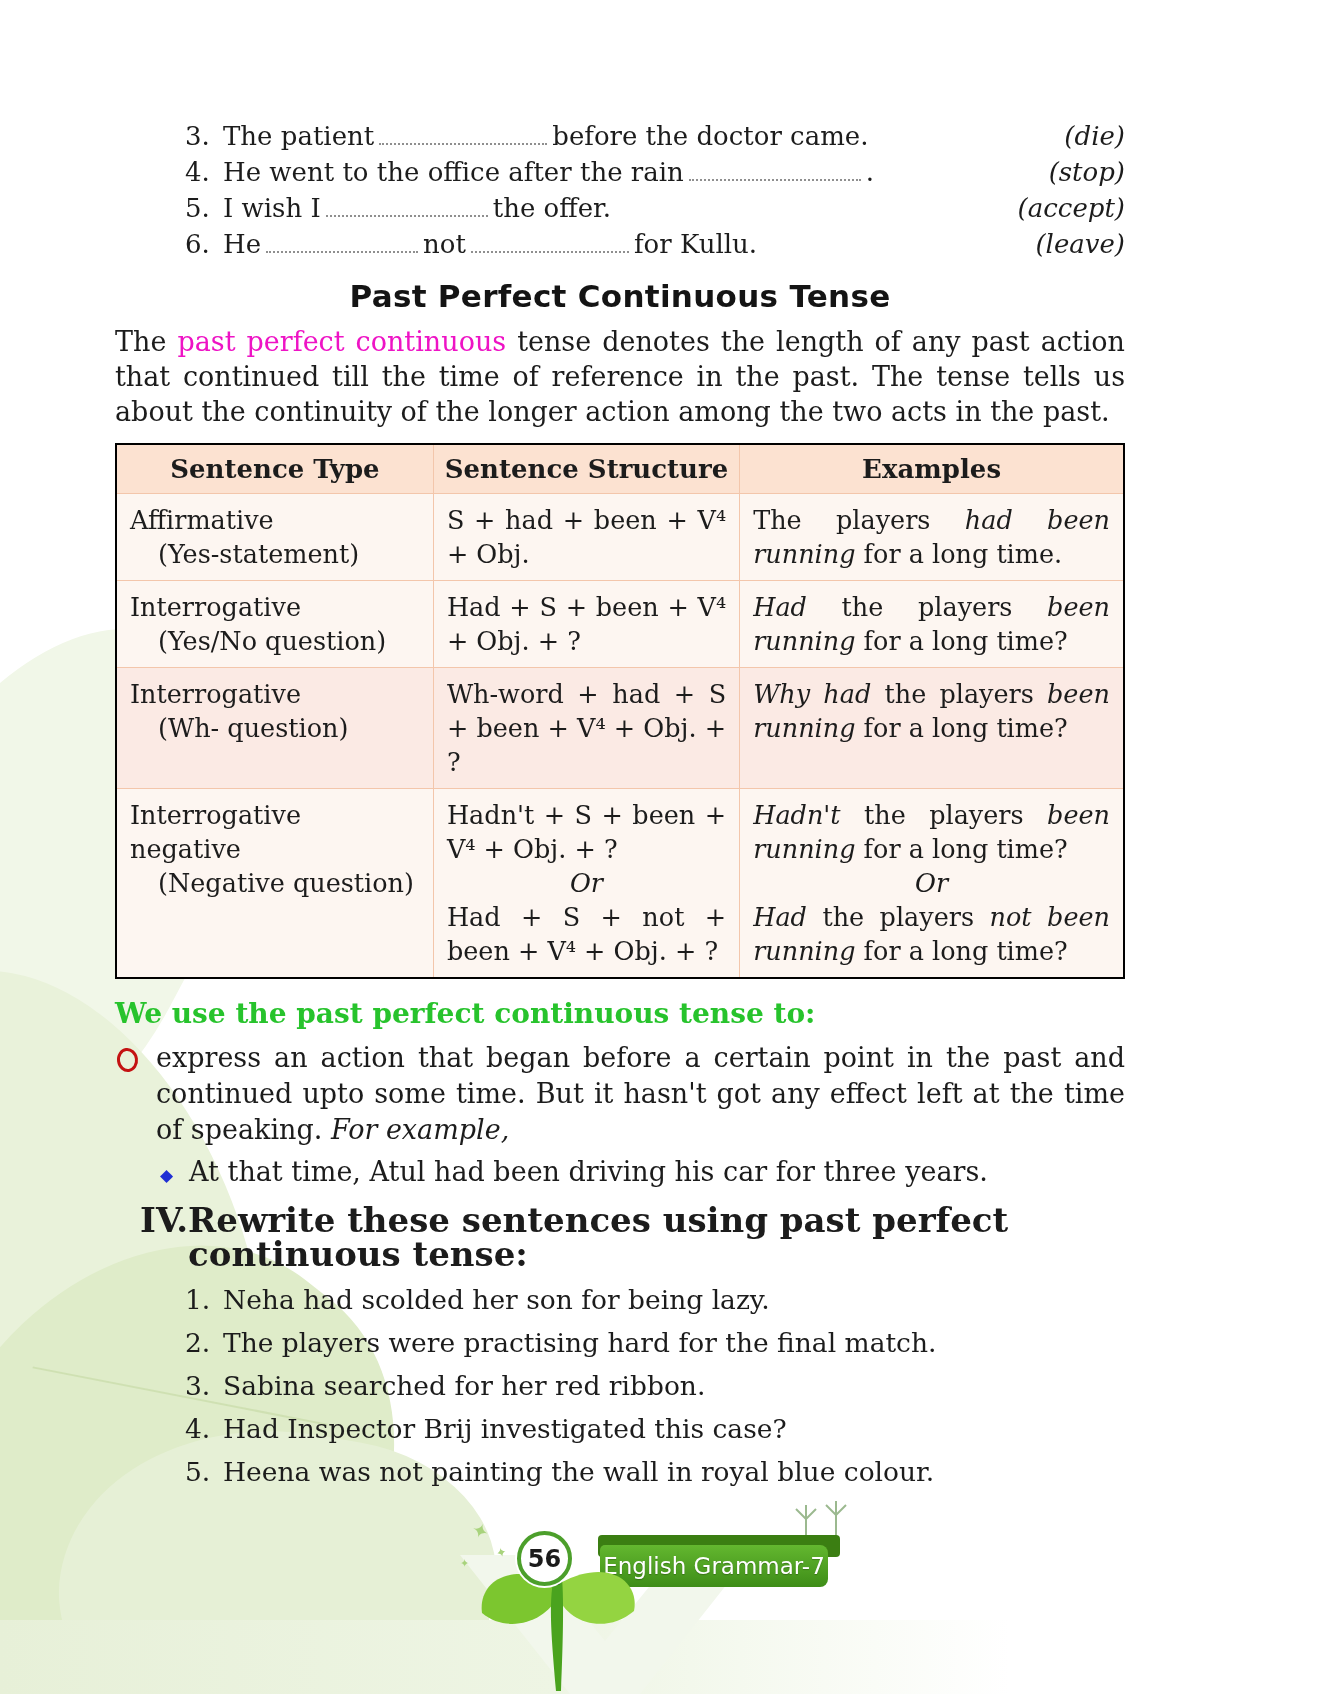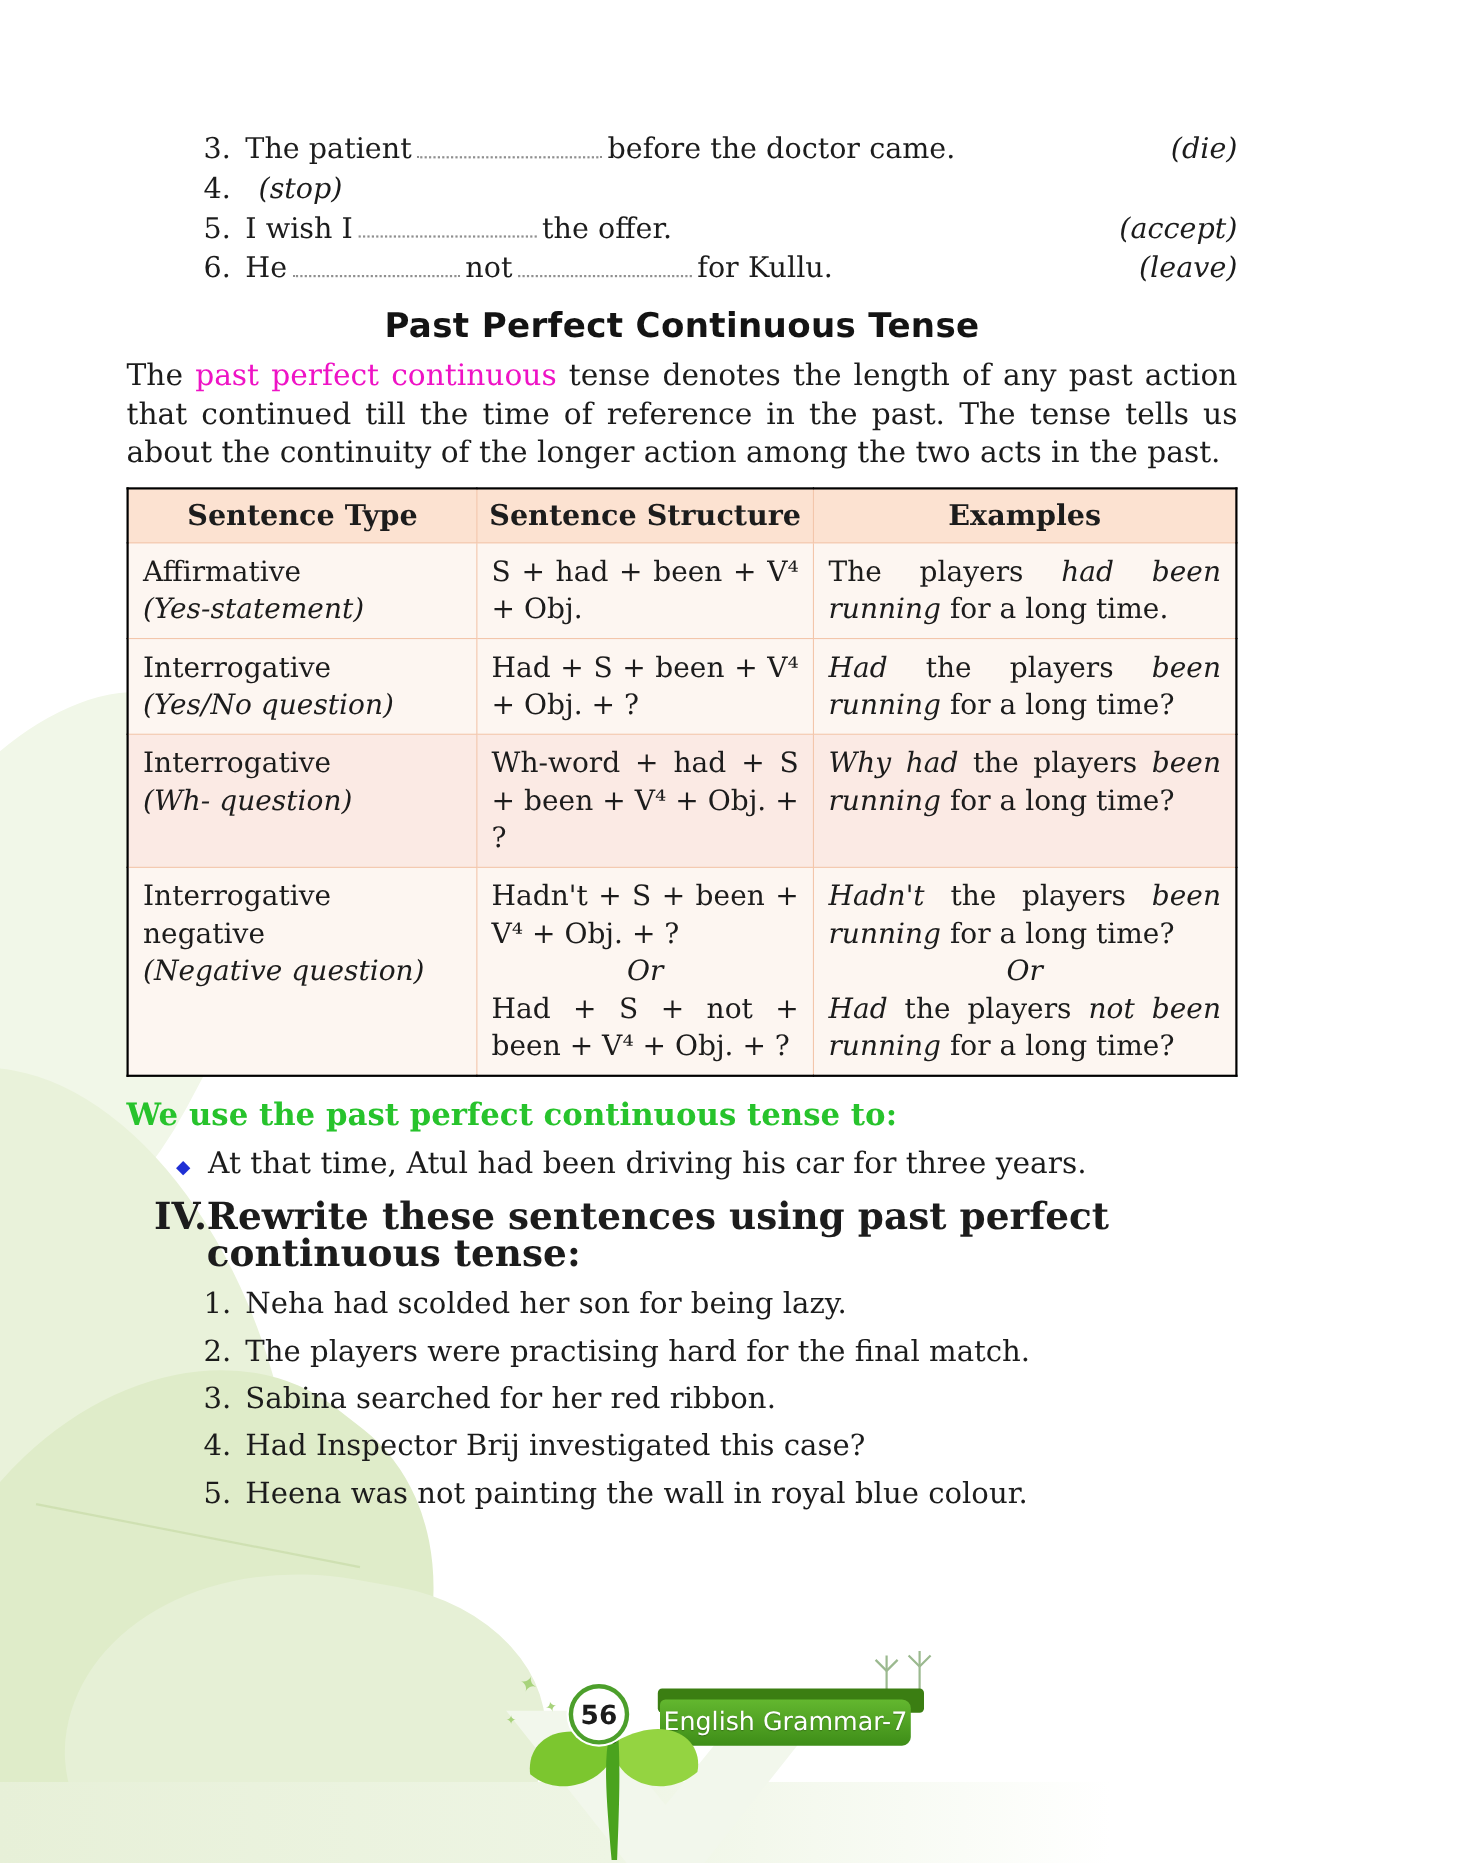--- a/index.html
+++ b/index.html
@@ -39,21 +39,21 @@
   table.tense th{
     background:#fce2d1;border:1.5px solid #f3c6ab;font-weight:bold;
     padding:9px 6px;text-align:center;font-size:26px;
   }
   table.tense td{border:1.5px solid #f3c6ab;padding:9px 13px;vertical-align:top;line-height:34px;}
   td.c-type{width:292px;}
   td.c-struct{width:282px;text-align:justify;}
   td.c-ex{width:361px;text-align:justify;}
   tr.r-light td{background:#fdf6f1;}
   tr.r-pink td{background:#fbeae4;}
-  .type-note{font-style:italic;}
+  .type-note{margin-left:28px;}
   .line-center{text-align:center;}
   
   .usage-heading{color:#27c32c;font-weight:bold;font-size:28px;margin:18px 0 10px 0;}
   .bullet-row{display:flex;margin:2px 0 6px 0;}
   .bullet-row .marker-o{
     flex:none;width:15px;height:18px;border:3px solid #c41212;border-radius:50%;
     margin:8px 18px 0 2px;transform:rotate(-8deg);
   }
   .bullet-row .btext{font-size:27px;line-height:36px;text-align:justify;flex:1;}
   .diamond-row{display:flex;margin:6px 0 8px 45px;font-size:27px;line-height:36px;}
@@ -100,20 +100,21 @@
 <div class="content">
 
   <div class="ex-top">
       <div class="ex-row">
         <span class="num">3.</span>
         <span class="sent"><span>The patient</span><span class="blank" style="width: 168px;"></span><span>before the doctor came.</span></span>
         <span class="hint">(die)</span>
       </div>
       <div class="ex-row">
         <span class="num">4.</span>
+        <span class="sent"><span>He went to the office after the rain</span><span class="blank" style="width: 172px;"></span><span>.</span></span>
         <span class="hint">(stop)</span>
       </div>
       <div class="ex-row">
         <span class="num">5.</span>
         <span class="sent"><span>I wish I</span><span class="blank" style="width: 162px;"></span><span>the offer.</span></span>
         <span class="hint">(accept)</span>
       </div>
       <div class="ex-row">
         <span class="num">6.</span>
         <span class="sent"><span>He</span><span class="blank" style="width: 152px;"></span><span>not</span><span class="blank" style="width: 158px;"></span><span>for Kullu.</span></span>
@@ -184,20 +185,24 @@
             <div><span class="it ">Hadn't</span><span> the players </span><span class="it ">been running</span><span> for a long time?</span></div>
             <div class="line-center"><span class="it ">Or</span></div>
             <div><span class="it ">Had</span><span> the players </span><span class="it ">not been running</span><span> for a long time?</span></div>
           </td>
         </tr>
       </tbody>
   </table>
 
   <div class="usage-heading">We use the past perfect continuous tense to:</div>
 
+  <div class="bullet-row">
+    <span class="marker-o"></span>
+    <span class="btext"><span>express an action that began before a certain point in the past and continued upto some time. But it hasn't got any effect left at the time of speaking. </span><span class="it ">For example,</span></span>
+  </div>
 
   <div class="diamond-row">
     <span class="marker-d">◆</span>
     <span>At that time, Atul had been driving his car for three years.</span>
   </div>
 
   <div class="ex4-heading">
     <span class="lbl">IV.</span>
     <span>Rewrite these sentences using past perfect continuous tense:</span>
   </div>

